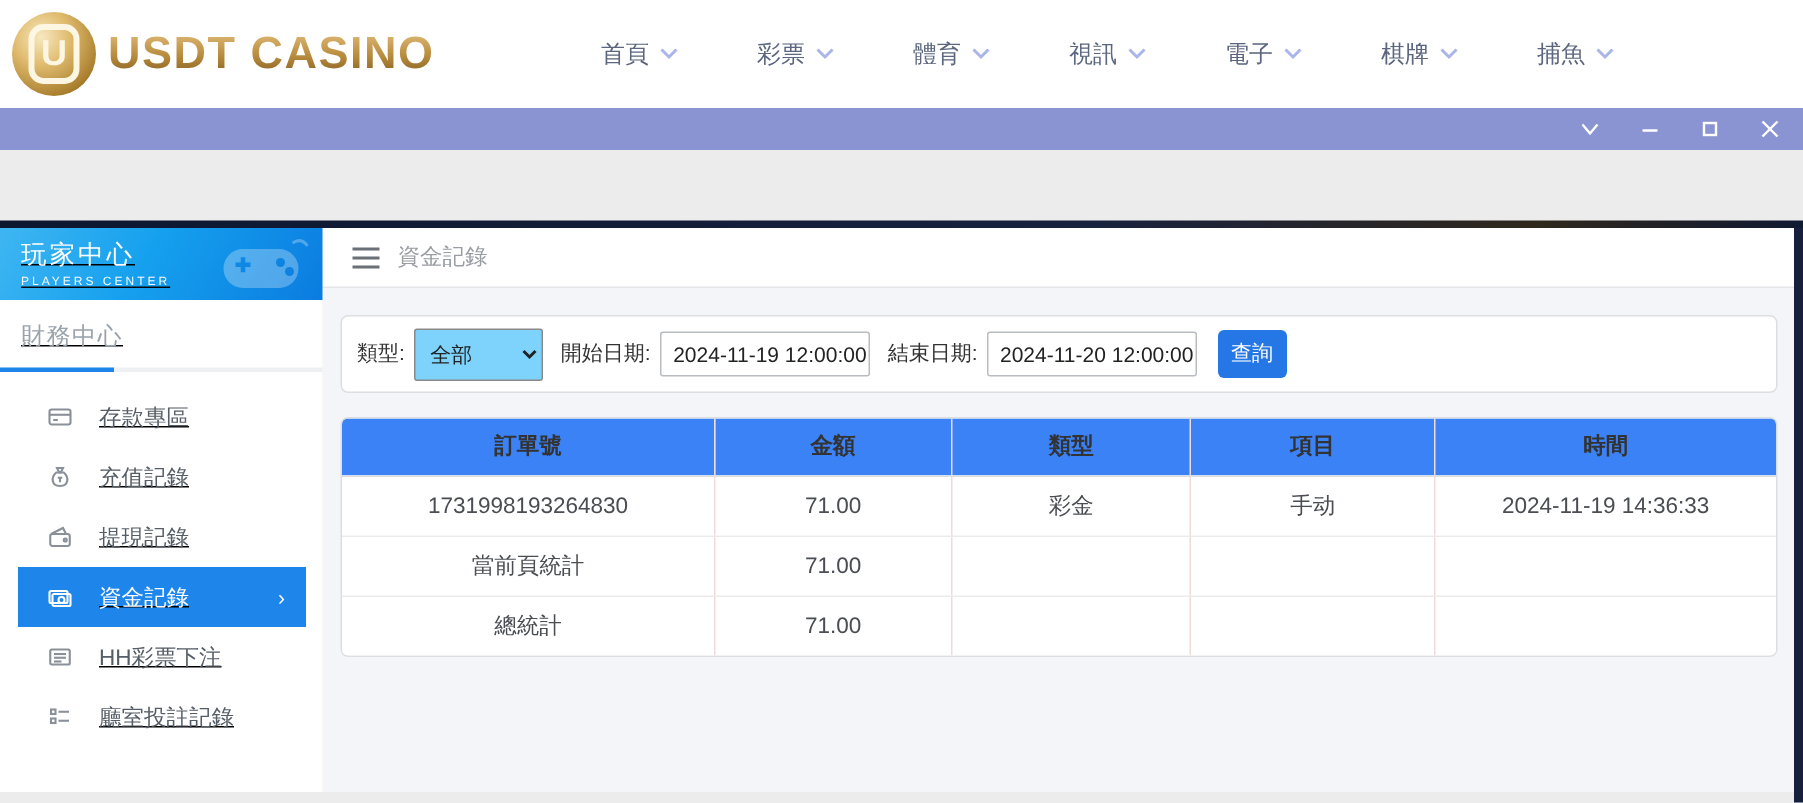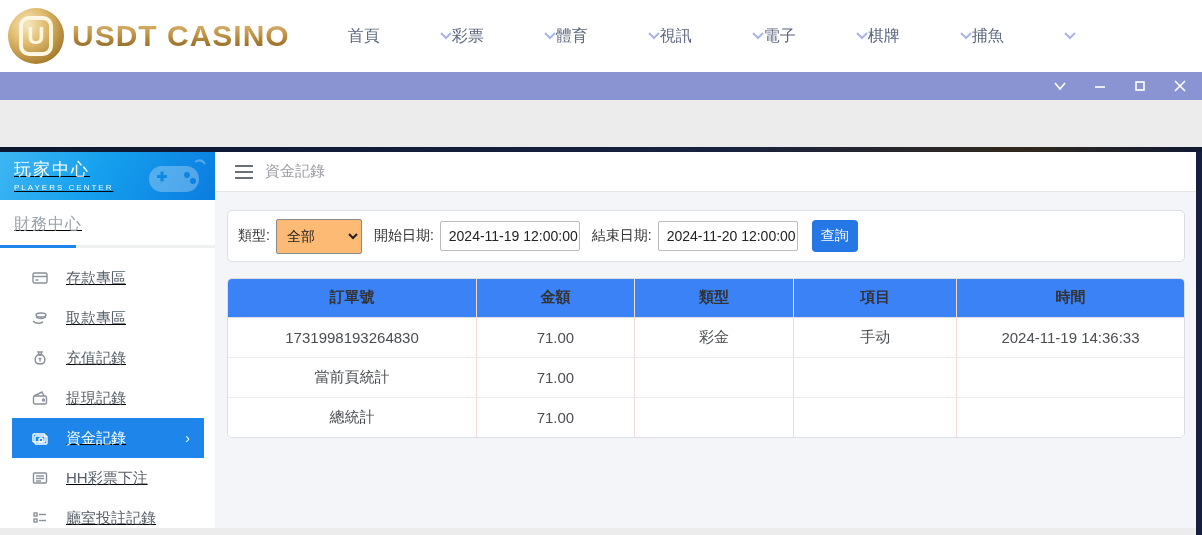--- a/index.html
+++ b/index.html
@@ -14,21 +14,21 @@
     background:radial-gradient(circle at 35% 30%, #f7e8c0 0%, #e0bb6e 35%, #a97f2e 75%, #6d4d15 100%);
     display:flex; align-items:center; justify-content:center; }
   .logo-inner { width:34px; height:40px; border:4px solid #fdf6e2; border-radius:10px;
     display:flex; align-items:center; justify-content:center;
     color:#fdf6e2; font-size:24px; font-weight:bold; }
   .brand-text { margin-left:8px; font-size:30px; font-weight:bold; letter-spacing:1px;
     background:linear-gradient(180deg,#dcb672 10%,#b78a3c 55%,#7c5a1e 100%);
     -webkit-background-clip:text; background-clip:text; color:transparent; }
   .main-nav { display:flex; margin-left:58px; }
   .nav-item { width:104px; text-align:center; font-size:16px; color:#5c667f;
-    cursor:pointer; display:flex; align-items:center; justify-content:space-between; gap:7px; }
+    cursor:pointer; display:flex; align-items:center; justify-content:flex-end; gap:7px; }
   .nav-caret { width:12px; height:8px; }
   .nav-caret polyline { fill:none; stroke:#aab6e8; stroke-width:2; }
 
   
   .titlebar { position:absolute; top:72px; left:0; width:1202px; height:28px;
     background:#8b94d2; display:flex; align-items:center; justify-content:flex-end;
     gap:24px; padding-right:14px; }
   .win-btn { width:16px; height:16px; cursor:pointer; display:flex;
     align-items:center; justify-content:center; }
   .win-btn svg { width:14px; height:14px; }
@@ -77,21 +77,21 @@
   .hamburger i { height:2px; background:#6b7077; display:block; }
   .crumb-title { font-size:15px; color:#9a9da3; }
 
   .panel { background:#fff; border:1px solid #dcdee1; border-radius:5px; margin:0 11px 0 12px; }
 
   
   .filter-panel { margin-top:18px; height:52px; display:flex; align-items:center;
     padding-left:10px; gap:6px; }
   .f-label { font-size:14px; color:#333; }
   .type-select { width:86px; height:35px; font-size:14px; color:#222;
-    border:1px solid #8a8a8a; border-radius:2px; background:#fdba74; padding-left:6px;
+    border:1px solid #8a8a8a; border-radius:2px; background:#7dd3fc; padding-left:6px;
     font-family:"Liberation Sans","DejaVu Sans",sans-serif; }
   .date-input { width:140px; height:30px; border:1px solid #b9bcc0; border-radius:2px;
     font-size:14px; color:#222; padding-left:8px;
     font-family:"Liberation Sans","DejaVu Sans",sans-serif; }
   .search-btn { margin-left:8px; width:46px; height:32px; background:#2577e5; color:#fff;
     border:none; border-radius:4px; font-size:14px; cursor:pointer;
     font-family:"Liberation Sans","DejaVu Sans",sans-serif; }
 
   
   .table-panel { margin-top:16px; overflow:hidden; }
@@ -223,30 +223,20 @@
     <div class="sb-menu">
       <div class="sb-item">
         <span class="sb-icon">
           <svg viewBox="0 0 16 16">
               <rect x="1" y="3" width="14" height="10" rx="1.5"></rect>
               <line x1="1" y1="6.5" x2="15" y2="6.5"></line>
               <line x1="3.5" y1="10" x2="6.5" y2="10"></line>
             </svg>
         </span>
         <span>存款專區</span>
-      </div>
-      <div class="sb-item">
-        <span class="sb-icon">
-          <svg viewBox="0 0 16 16">
-              <ellipse cx="9" cy="5" rx="5" ry="2"></ellipse>
-              <path d="M4 7 q5 3 10 0"></path>
-              <path d="M1 11 q4 4 10 1"></path>
-            </svg>
-        </span>
-        <span>取款專區</span>
       </div>
       <div class="sb-item">
         <span class="sb-icon">
           <svg viewBox="0 0 16 16">
               <path d="M6 2 h4 l-1.5 3 h-1z"></path>
               <path d="M5.5 5 C2 8 2 14 8 14 C14 14 14 8 10.5 5 Z"></path>
               <line x1="6.5" y1="8.5" x2="9.5" y2="8.5"></line>
               <line x1="8" y1="8.5" x2="8" y2="11.5"></line>
             </svg>
         </span>

